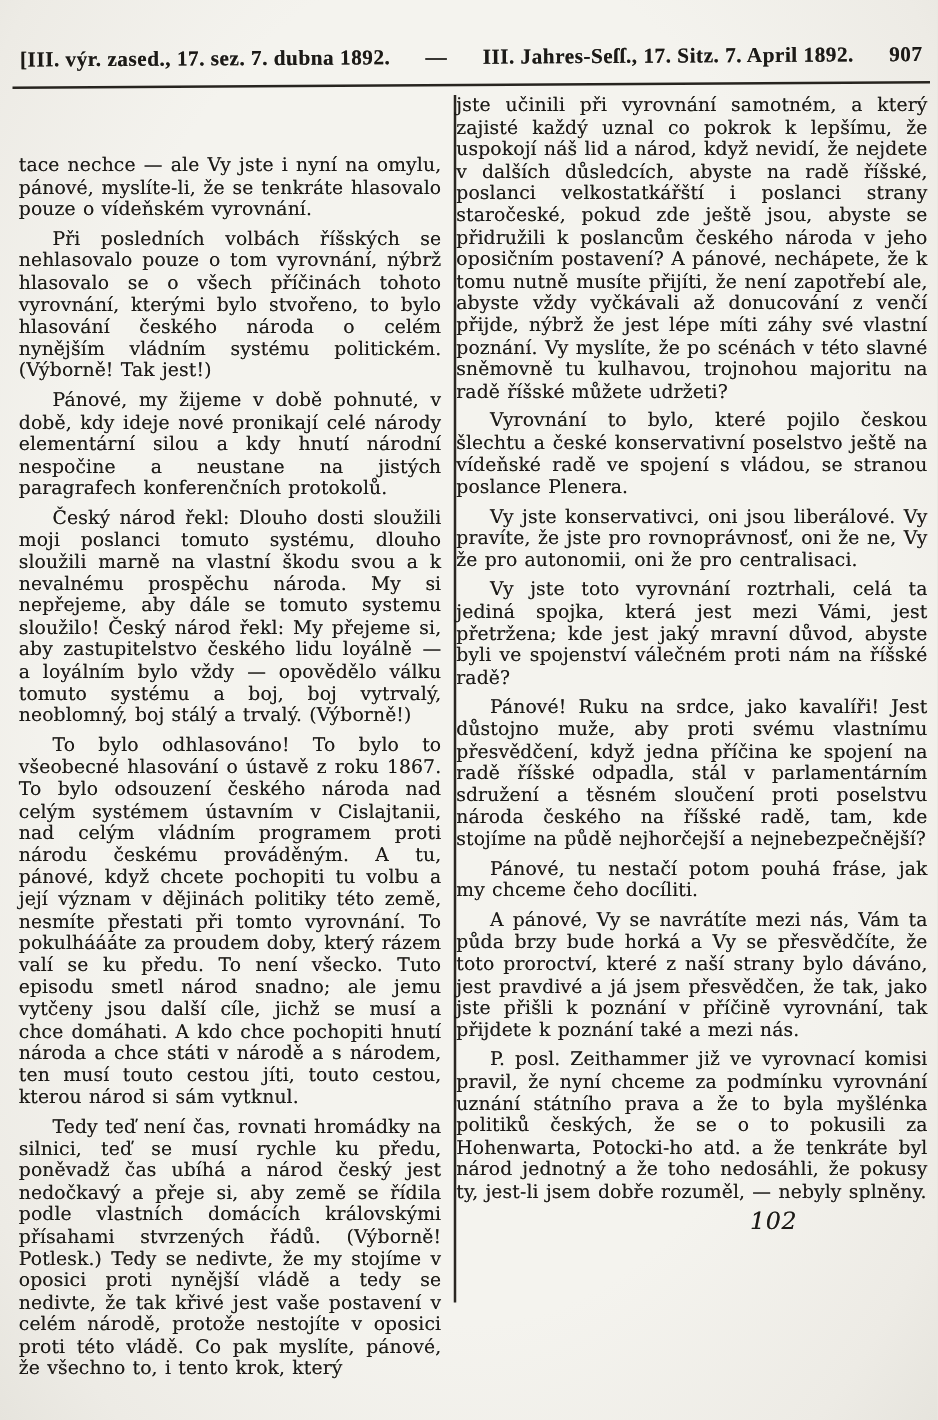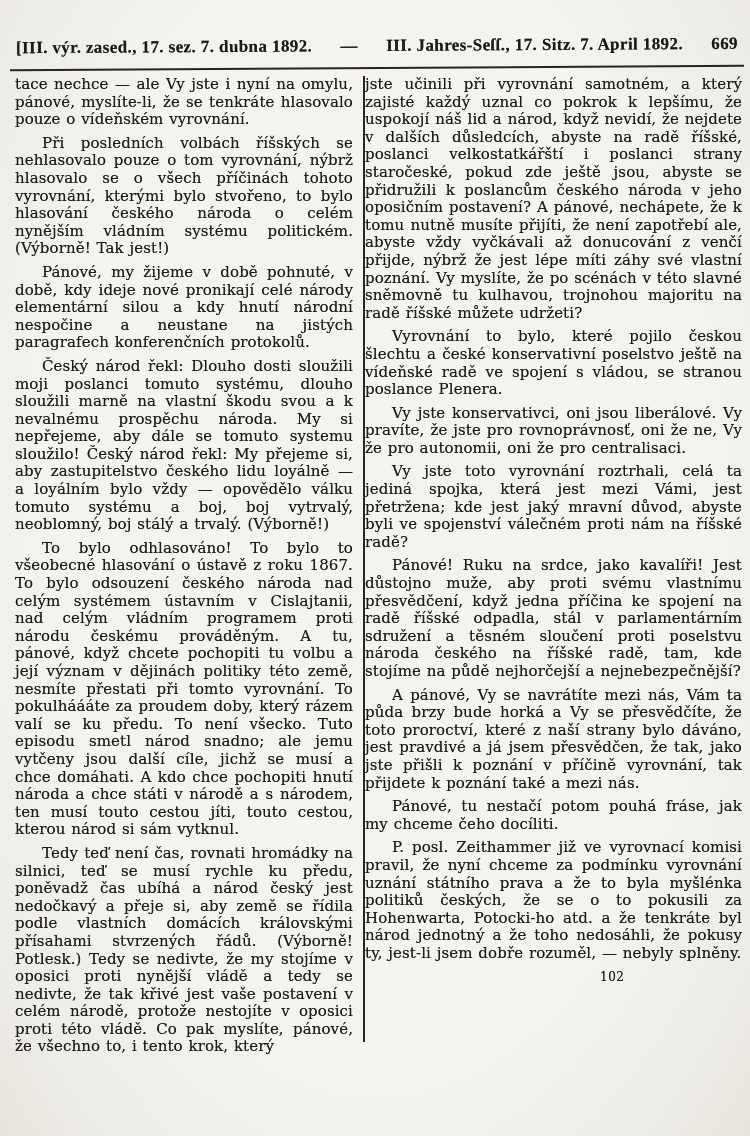--- a/index.html
+++ b/index.html
@@ -56,48 +56,49 @@
   }
   .column {
     font-size: 15px;
     line-height: 17.6px;
     text-align: justify;
     letter-spacing: 0.1px;
     word-spacing: 0.06em;
     text-shadow: 0 0 0.35px rgba(25,22,18,0.6);
     hyphens: auto;
   }
-  .column.left  { width: 338px; padding-right: 10px; }
+  .column.left  { width: 338px; padding-right: 10px; margin-top: 48px; }
   .column.right { flex: 1; }
   .column-divider {
     width: 2px;
     height: 966px;
     background: #2a2722;
     flex: 0 0 2px;
   }
   .para { margin: 0; text-indent: 1.8em; }
   .para + .para { margin-top: 6px; }
   .para.cont { text-indent: 0; }
   .sheet-number {
     margin: 3px 0 0 235px;
-    font-size: 12px;
+    font-size: 19px;
     text-indent: 0;
     letter-spacing: 0.5px;
+    font-style: italic;
   }
 </style>
 </head>
 <body>
 
 <div class="page">
 
   <div class="running-head">
     <span>[III. výr. zased., 17. sez. 7. dubna 1892.</span>
     <span>—</span>
     <span>III. Jahres-Seſſ., 17. Sitz. 7. April 1892.</span>
-    <span>669</span>
+    <span>907</span>
   </div>
 
   <div class="head-rule"></div>
 
   <div class="text-body">
 
     <div class="column left">
       <p class="para cont">tace nechce — ale Vy jste i nyní na omylu, pánové, myslíte-li, že se tenkráte hlasovalo pouze o vídeňském vyrovnání.</p>
       <p class="para">Při posledních volbách říšských se nehlasovalo pouze o tom vyrovnání, nýbrž hlasovalo se o všech příčinách tohoto vyrovnání, kterými bylo stvořeno, to bylo hlasování českého národa o celém nynějším vládním systému politickém. (Výborně! Tak jest!)</p>
       <p class="para">Pánové, my žijeme v době pohnuté, v době, kdy ideje nové pronikají celé národy elementární silou a kdy hnutí národní nespočine a neustane na jistých paragrafech konferenčních protokolů.</p>
@@ -107,21 +108,21 @@
     </div>
 
     <div class="column-divider"></div>
 
     <div class="column right">
       <p class="para cont">jste učinili při vyrovnání samotném, a který zajisté každý uznal co pokrok k lepšímu, že uspokojí náš lid a národ, když nevidí, že nejdete v dalších důsledcích, abyste na radě říšské, poslanci velkostatkářští i poslanci strany staročeské, pokud zde ještě jsou, abyste se přidružili k poslancům českého národa v jeho oposičním postavení? A pánové, nechápete, že k tomu nutně musíte přijíti, že není zapotřebí ale, abyste vždy vyčkávali až donucování z venčí přijde, nýbrž že jest lépe míti záhy své vlastní poznání. Vy myslíte, že po scénách v této slavné sněmovně tu kulhavou, trojnohou majoritu na radě říšské můžete udržeti?</p>
       <p class="para">Vyrovnání to bylo, které pojilo českou šlechtu a české konservativní poselstvo ještě na vídeňské radě ve spojení s vládou, se stranou poslance Plenera.</p>
       <p class="para">Vy jste konservativci, oni jsou liberálové. Vy pravíte, že jste pro rovnoprávnosť, oni že ne, Vy že pro autonomii, oni že pro centralisaci.</p>
       <p class="para">Vy jste toto vyrovnání roztrhali, celá ta jediná spojka, která jest mezi Vámi, jest přetržena; kde jest jaký mravní důvod, abyste byli ve spojenství válečném proti nám na říšské radě?</p>
       <p class="para">Pánové! Ruku na srdce, jako kavalíři! Jest důstojno muže, aby proti svému vlastnímu přesvědčení, když jedna příčina ke spojení na radě říšské odpadla, stál v parlamentárním sdružení a těsném sloučení proti poselstvu národa českého na říšské radě, tam, kde stojíme na půdě nejhorčejší a nejnebezpečnější?</p>
+      <p class="para">Pánové, tu nestačí potom pouhá fráse, jak my chceme čeho docíliti.</p>
       <p class="para">A pánové, Vy se navrátíte mezi nás, Vám ta půda brzy bude horká a Vy se přesvědčíte, že toto proroctví, které z naší strany bylo dáváno, jest pravdivé a já jsem přesvědčen, že tak, jako jste přišli k poznání v příčině vyrovnání, tak přijdete k poznání také a mezi nás.</p>
-      <p class="para">Pánové, tu nestačí potom pouhá fráse, jak my chceme čeho docíliti.</p>
       <p class="para">P. posl. Zeithammer již ve vyrovnací komisi pravil, že nyní chceme za podmínku vyrovnání uznání státního prava a že to byla myšlénka politiků českých, že se o to pokusili za Hohenwarta, Potocki-ho atd. a že tenkráte byl národ jednotný a že toho nedosáhli, že pokusy ty, jest-li jsem dobře rozuměl, — nebyly splněny.</p>
       <p class="para sheet-number">102</p>
     </div>
 
   </div>
 
 </div>
 
 </body></html>

